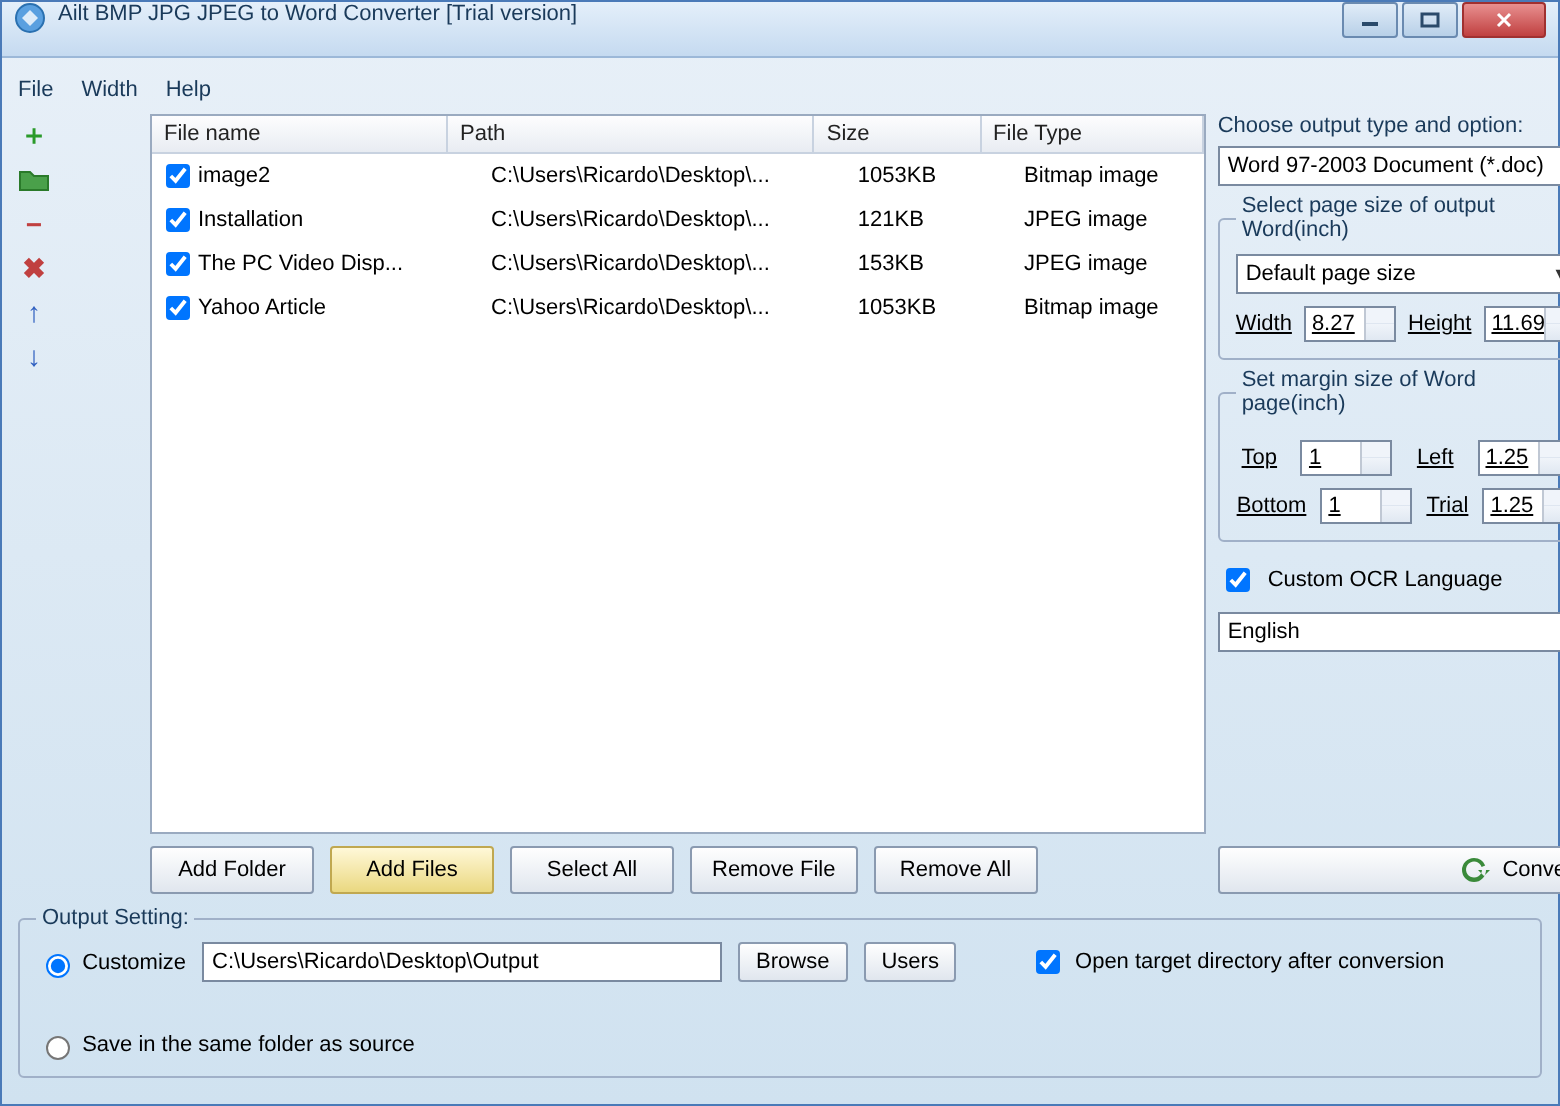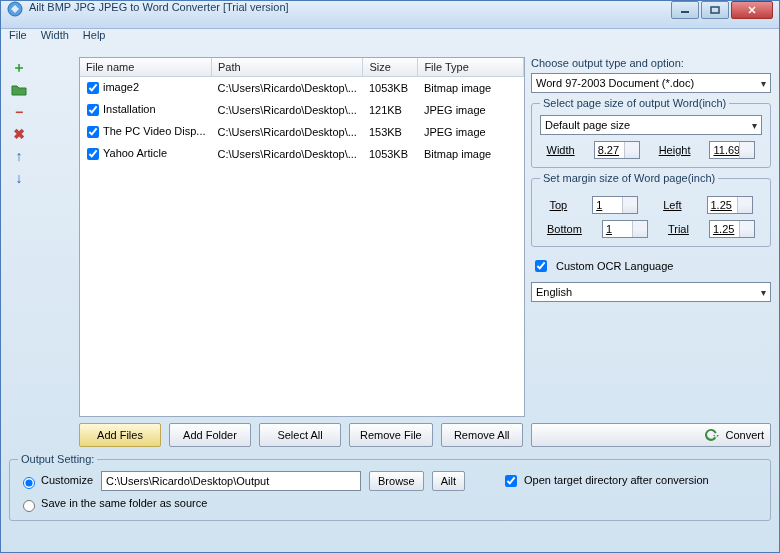--- a/index.html
+++ b/index.html
@@ -5,31 +5,31 @@
 * { box-sizing: border-box; font-family: Tahoma, Arial, sans-serif; font-size: 11px; }
 body { margin: 0; padding: 0; background: #fff; }
 .window { width: 780px; height: 553px; border: 1px solid #4a7ab8; background: linear-gradient(to bottom, #e8f0f8 0%, #d0e2f0 100%); display: flex; flex-direction: column; }
 .titlebar { height: 28px; background: linear-gradient(to bottom, #e4effa 0%, #c5daf0 100%); display: flex; align-items: flex-start; padding: 0 6px; border-bottom: 1px solid #9cb8d8; }
 .titlebar-icon { width: 16px; height: 16px; margin-right: 6px; }
 .titlebar-text { flex: 1; color: #1a3a5a; font-weight: normal; }
 .wc-btns { display: flex; gap: 2px; }
 .wc-btn { width: 28px; height: 18px; border: 1px solid #6a8ab0; border-radius: 2px; display: flex; align-items: center; justify-content: center; cursor: pointer; }
 .wc-min, .wc-max { background: linear-gradient(to bottom, #e0ecf8, #b8d0e8); }
 .wc-close { background: linear-gradient(to bottom, #e89090, #c04040); border-color: #a03030; color: #fff; width: 42px; }
-.menubar { height: 22px; display: flex; align-items: flex-start; padding: 0 8px; gap: 14px; color: #1a3a5a; }
+.menubar { height: 22px; display: flex; align-items: flex-end; padding: 0 8px; gap: 14px; color: #1a3a5a; }
 .menubar span { cursor: pointer; }
 .client { flex: 1; padding: 6px 8px 8px 8px; display: flex; flex-direction: column; gap: 6px; }
 .main-row { display: flex; gap: 6px; height: 390px; }
 .left-toolbar { width: 20px; display: flex; flex-direction: column; gap: 6px; align-items: center; padding-top: 3px; }
 .tb-icon { width: 16px; height: 16px; cursor: pointer; display: flex; align-items: center; justify-content: center; font-size: 14px; font-weight: bold; }
 .file-panel { flex: 1; display: flex; flex-direction: column; margin-left: 44px; }
 .table-wrap { flex: 1; border: 1px solid #9aaac0; background: #fff; overflow: hidden; }
 table { border-collapse: collapse; width: 100%; }
 thead th { background: linear-gradient(to bottom, #fdfdfe, #e8ecf2); border-right: 1px solid #c8d2e0; border-bottom: 1px solid #c8d2e0; text-align: left; padding: 3px 6px; font-weight: normal; color: #222; }
-tbody td { padding: 2px 6px; border-bottom: 0; white-space: nowrap; overflow: hidden; text-overflow: ellipsis; }
+tbody td { padding: 2px 22px; border-bottom: 0; white-space: nowrap; overflow: hidden; text-overflow: ellipsis; }
 tbody td:first-child { padding-left: 3px; }
 .chk { width: 12px; height: 12px; vertical-align: middle; margin-right: 4px; }
 .btn-row { display: flex; gap: 8px; margin-top: 6px; }
 .btn { height: 24px; padding: 0 10px; border: 1px solid #8a9ab0; border-radius: 2px; background: linear-gradient(to bottom, #fefefe, #e0e6ee); cursor: pointer; display: inline-flex; align-items: center; justify-content: center; min-width: 82px; }
 .btn-add { background: linear-gradient(to bottom, #fff8d8, #ead880); border-color: #c0a850; }
 .right-panel { width: 240px; display: flex; flex-direction: column; gap: 4px; }
 .opt-label { color: #1a3a5a; }
 .select { width: 100%; height: 20px; border: 1px solid #7a8aa0; background: #fff; padding: 0 18px 0 4px; position: relative; display: flex; align-items: center; cursor: pointer; }
 .select::after { content: "▾"; position: absolute; right: 4px; color: #333; font-size: 10px; }
 fieldset { border: 1px solid #a0b0c8; border-radius: 3px; margin: 0; padding: 6px 8px 8px 8px; }
@@ -136,22 +136,22 @@
               <tr>
                 <td><input type="checkbox" class="chk" checked="" style=""><span>Yahoo Article</span></td>
                 <td>C:\Users\Ricardo\Desktop\...</td>
                 <td>1053KB</td>
                 <td>Bitmap image</td>
               </tr>
             </tbody>
           </table>
         </div>
         <div class="btn-row">
+          <button class="btn">Add Folder</button>
           <button class="btn btn-add">Add Files</button>
-          <button class="btn">Add Folder</button>
           <button class="btn">Select All</button>
           <button class="btn">Remove File</button>
           <button class="btn">Remove All</button>
         </div>
       </div>
 
       <div class="right-panel">
         <div class="opt-label">Choose output type and option:</div>
         <div class="select">
             <span>Word 97-2003 Document (*.doc)</span>
@@ -217,22 +217,22 @@
     </div>
 
     <fieldset class="output-fs">
       <legend>Output Setting:</legend>
       <div class="output-row">
         <label><input type="radio" class="radio" name="out" checked="" style=""> <span>Customize</span></label>
         <div class="path-input">
             <span>C:\Users\Ricardo\Desktop\Output</span>
           </div>
         <button class="sbtn">Browse</button>
-        <button class="sbtn">Ailt</button>
+        <button class="sbtn">Users</button>
         <div style="width:20px"></div>
         <label><input type="checkbox" class="chk" checked="" style=""> <span>Open target directory after conversion</span></label>
       </div>
-      <div class="output-row" style="margin-top:6px">
+      <div class="output-row" style="margin-top:24px">
         <label><input type="radio" class="radio" name="out" style=""> <span>Save in the same folder as source</span></label>
       </div>
     </fieldset>
   </div>
 </div>
 
 </body></html>

